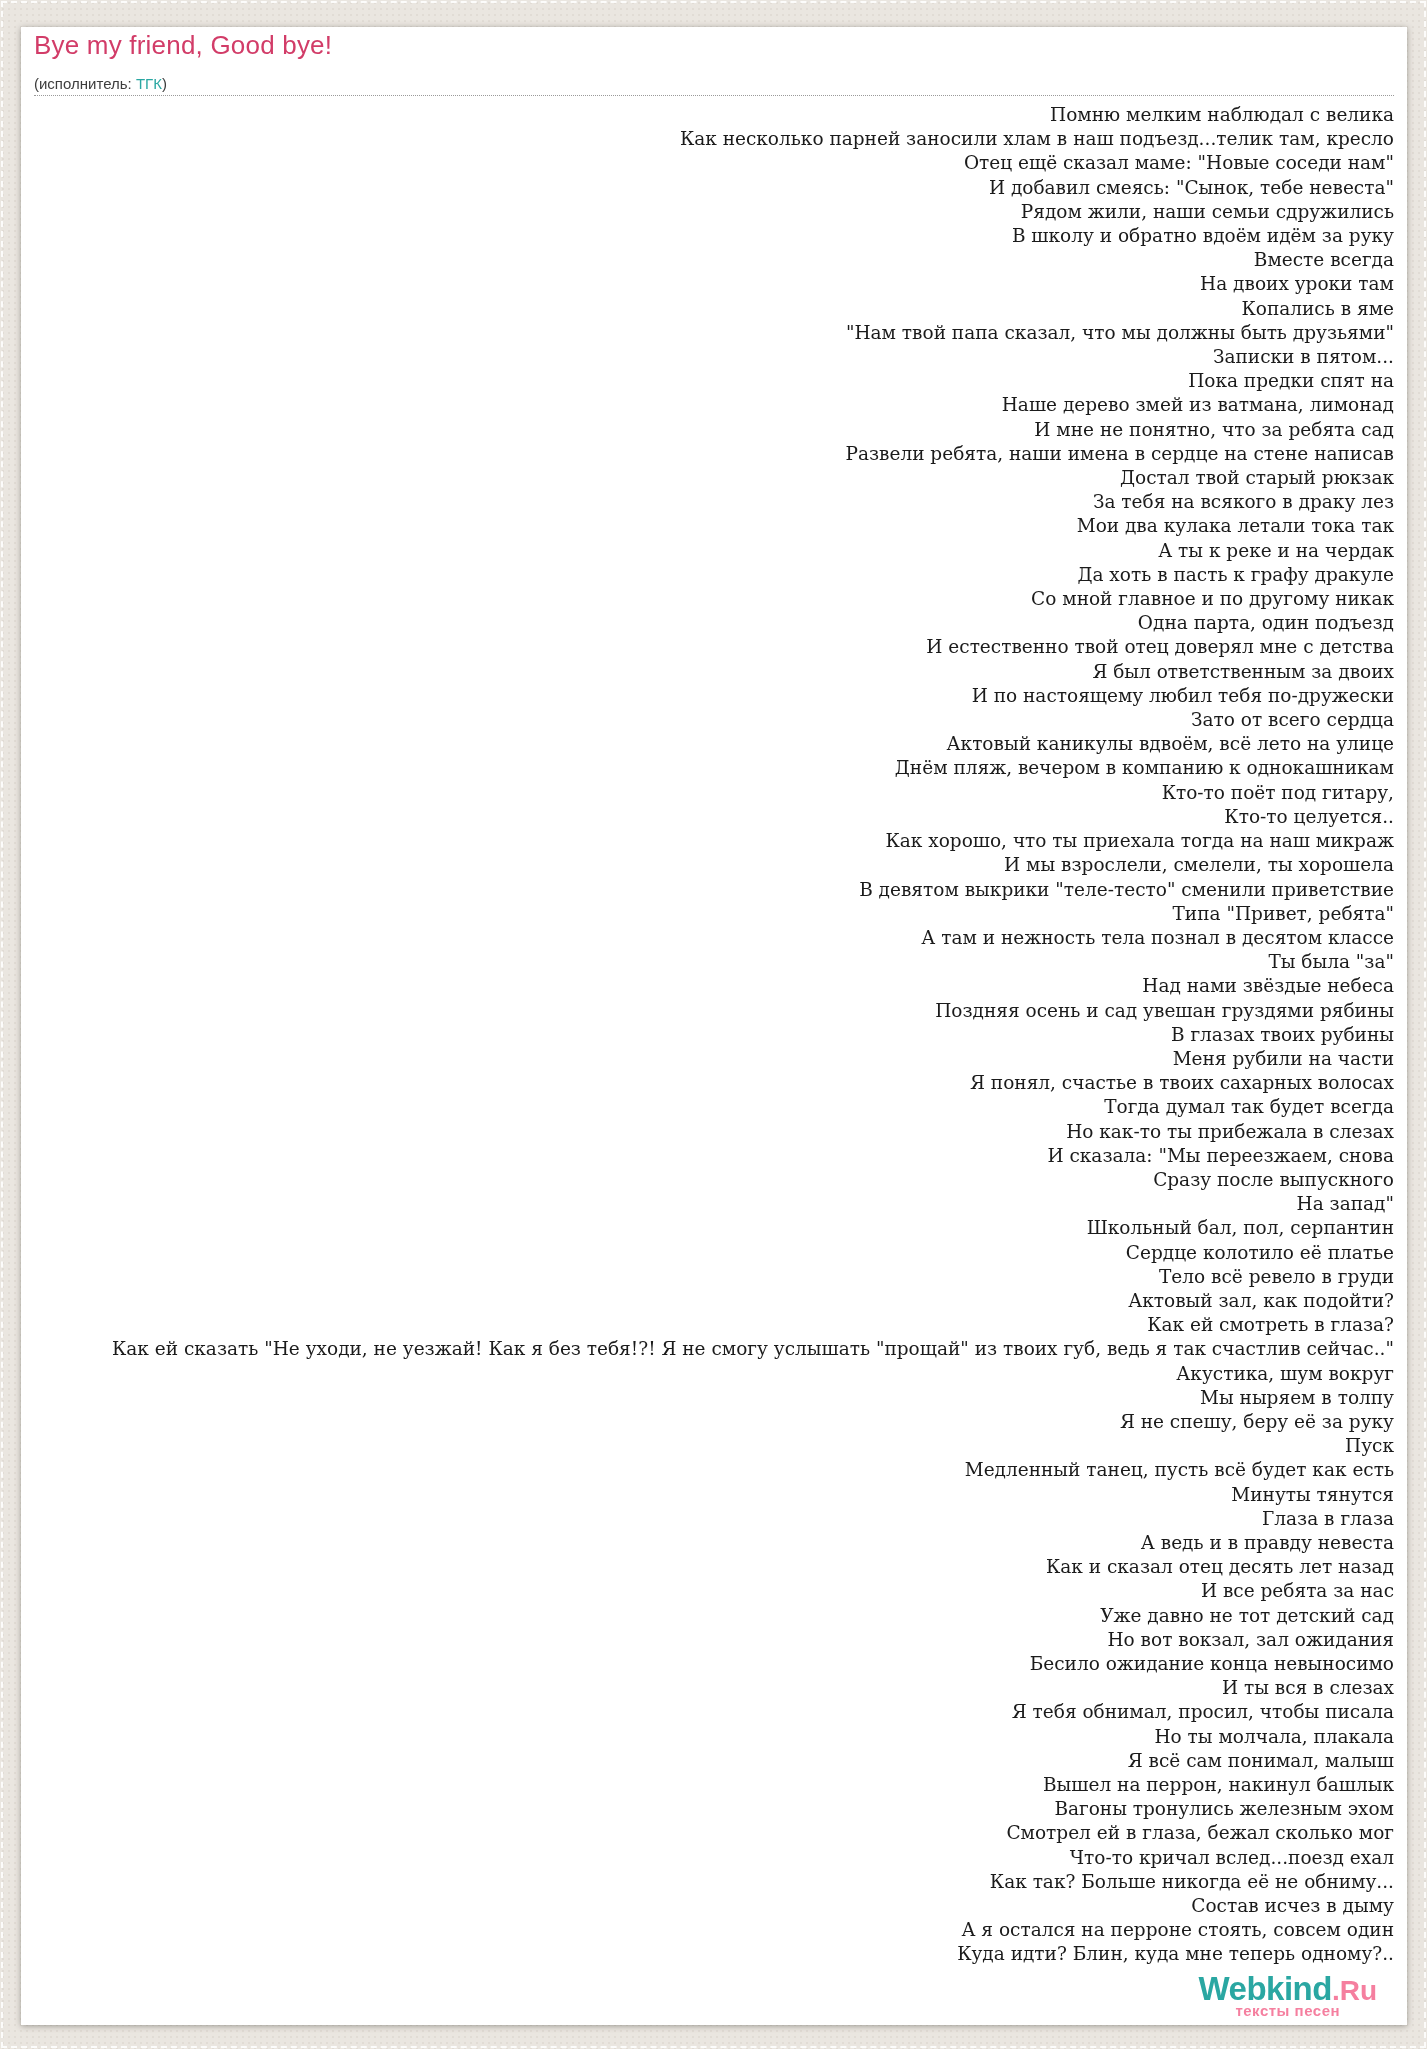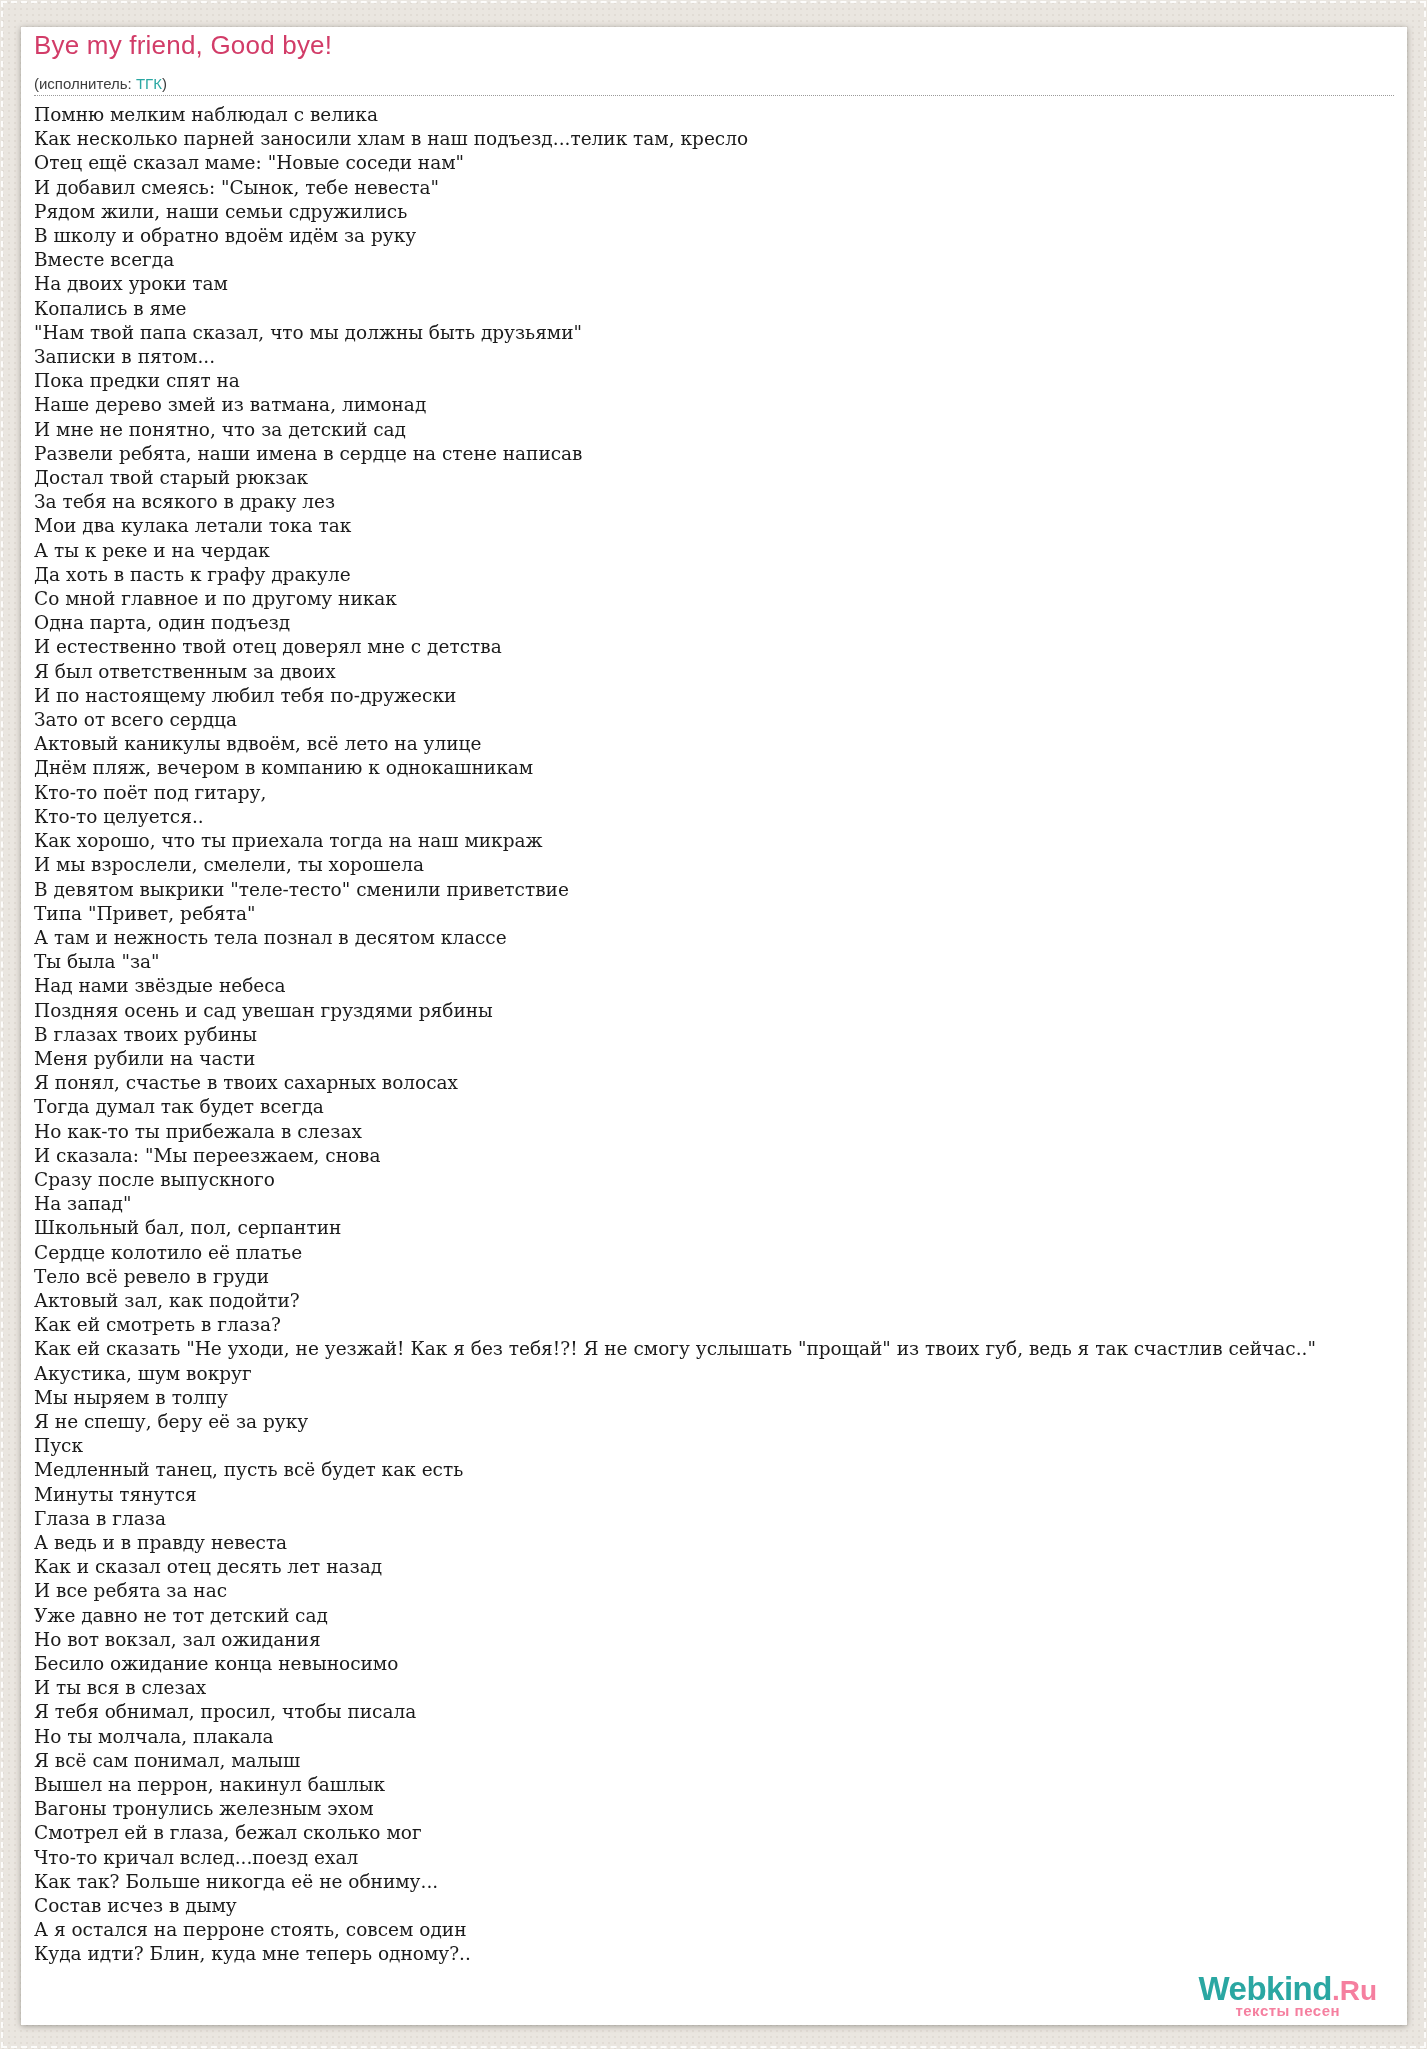--- a/index.html
+++ b/index.html
@@ -57,20 +57,21 @@
     border:0;
     border-top:1px dotted #9a9a9a;
     margin-top:3px;
   }
   .lyrics{
     margin-top:7px;
     font-family:"DejaVu Serif", serif;
     font-size:18.5px;
     line-height:24.2px;
     color:var(--lyrics-text);
+    text-align:right;
   }
   .lyr{
     white-space:nowrap;
   }
   .logo{
     position:absolute;
     right:30px; bottom:7px;
     text-align:center;
     line-height:1;
     cursor:pointer;
@@ -110,21 +111,21 @@
       <div class="lyr">И добавил смеясь: "Сынок, тебе невеста"</div>
       <div class="lyr">Рядом жили, наши семьи сдружились</div>
       <div class="lyr">В школу и обратно вдоём идём за руку</div>
       <div class="lyr">Вместе всегда</div>
       <div class="lyr">На двоих уроки там</div>
       <div class="lyr">Копались в яме</div>
       <div class="lyr">"Нам твой папа сказал, что мы должны быть друзьями"</div>
       <div class="lyr">Записки в пятом...</div>
       <div class="lyr">Пока предки спят на</div>
       <div class="lyr">Наше дерево змей из ватмана, лимонад</div>
-      <div class="lyr">И мне не понятно, что за детский сад</div>
+      <div class="lyr">И мне не понятно, что за ребята сад</div>
       <div class="lyr">Развели ребята, наши имена в сердце на стене написав</div>
       <div class="lyr">Достал твой старый рюкзак</div>
       <div class="lyr">За тебя на всякого в драку лез</div>
       <div class="lyr">Мои два кулака летали тока так</div>
       <div class="lyr">А ты к реке и на чердак</div>
       <div class="lyr">Да хоть в пасть к графу дракуле</div>
       <div class="lyr">Со мной главное и по другому никак</div>
       <div class="lyr">Одна парта, один подъезд</div>
       <div class="lyr">И естественно твой отец доверял мне с детства</div>
       <div class="lyr">Я был ответственным за двоих</div>

